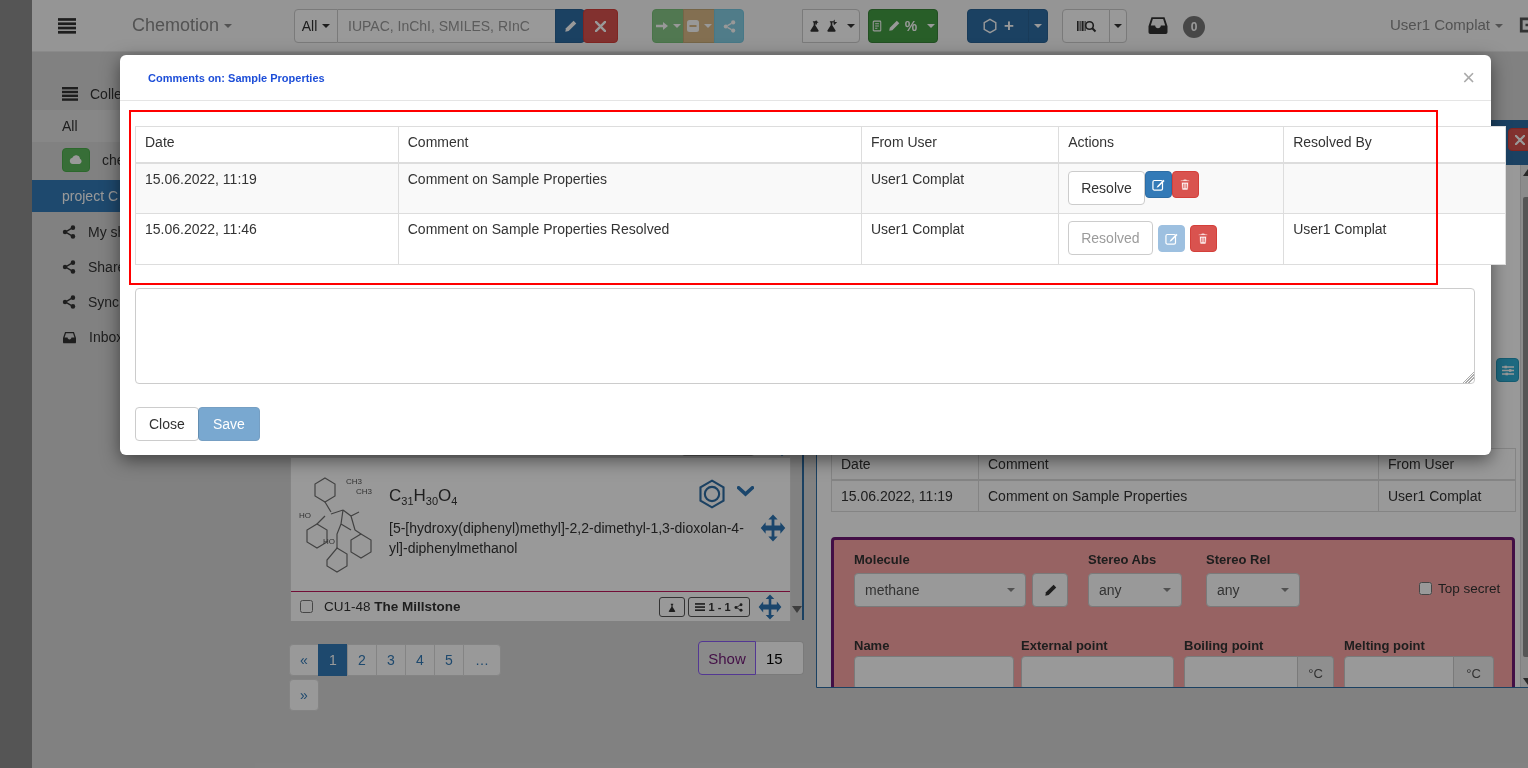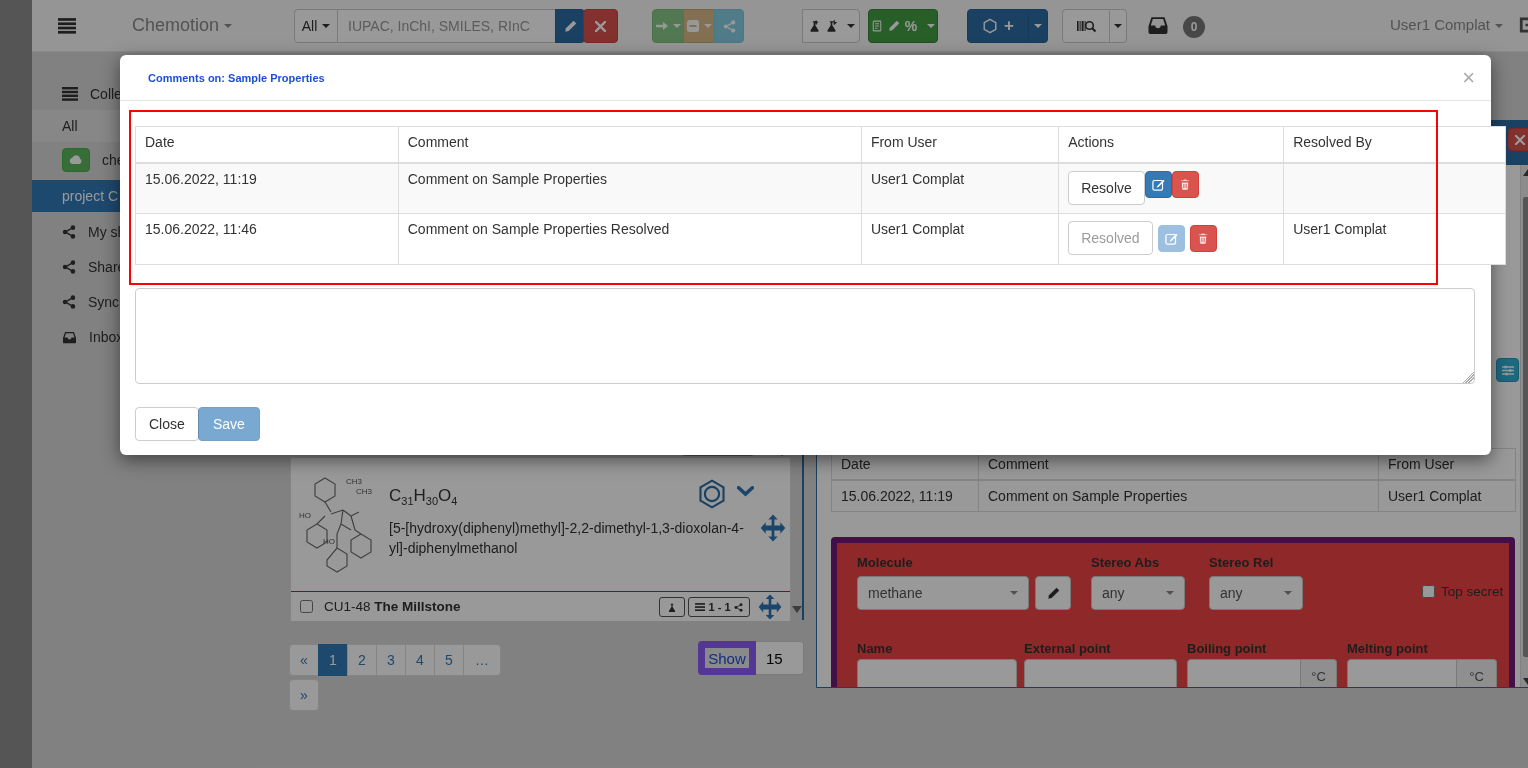--- a/index.html
+++ b/index.html
@@ -359,21 +359,21 @@
       </div>
     </div>
 
     <span class="abs tri-down" style="left:760px;top:606px;border-top-color:#666"></span>
 
     <div class="abs" style="left:258px;top:644px">
       <span class="page-btn" style="border-radius:4px 0 0 4px">«</span><span class="page-btn active">1</span><span class="page-btn">2</span><span class="page-btn">3</span><span class="page-btn">4</span><span class="page-btn">5</span><span class="page-btn" style="border-radius:0 4px 4px 0;min-width:38px">…</span>
     </div>
     <span class="page-btn abs" style="left:258px;top:679px;border-radius:4px">»</span>
     <div class="abs igroup" style="left:666px;top:641px">
-      <span class="addon" style="border:7px solid #8b5cf6;border-radius:4px 0 0 4px;width:58px;font-size:15px;color:#1d4ed8;background:#e6e6e6">Show</span>
+      <span class="addon" style="border:1px solid #8b5cf6;border-radius:4px 0 0 4px;width:58px;font-size:15px;color:#701a75;background:#e6e6e6">Show</span>
       <input class="inp" style="width: 48px; border-radius: 0px 4px 4px 0px; border-left: none; padding: 0px 10px; font-size: 15px;" value="15">
     </div>
   </main>
 
   <section class="rpanel">
     <div class="rpanel-header">
       <button class="abs" style="right:40px;top:7px;width:23px;height:23px;background:#5cb85c;border:1px solid #4cae4c;border-radius:4px;display:inline-flex;align-items:center;justify-content:center;cursor:pointer">
         <svg width="11" height="12" viewBox="0 0 12 13" fill="none" stroke="#fff" stroke-width="1.3">
             <rect x="3.5" y="1" width="7.5" height="9" rx="1"></rect>
             <rect x="1" y="3.5" width="7.5" height="9" rx="1" fill="#5cb85c"></rect>
@@ -412,21 +412,21 @@
         <th>From User</th>
       </tr>
       <tr>
         <td>15.06.2022, 11:19</td>
         <td>Comment on Sample Properties</td>
         <td>User1 Complat</td>
       </tr>
     </tbody>
       </table>
 
-    <div class="abs" style="left:14px;top:416px;width:684px;height:170px;border:6px solid #701a75;border-radius:4px;background:#ef4444">
+    <div class="abs" style="left:14px;top:416px;width:684px;height:170px;border:3px solid #701a75;border-radius:4px;background:#fca5a5">
       <span class="abs lbl" style="left:20px;top:12px">Molecule</span>
       <span class="abs fake-select" style="left:20px;top:33px;width:172px">
           <span>methane</span>
           <span class="caret"></span>
         </span>
       <button class="btn btn-default abs" style="left:198px;top:33px;width:36px">
           <svg width="13" height="13" viewBox="0 0 14 14" fill="#333">
             <path d="M10.3 0.8l2.9 2.9-8.2 8.2-3.6 0.7 0.7-3.6z"></path>
           </svg>
         </button>

